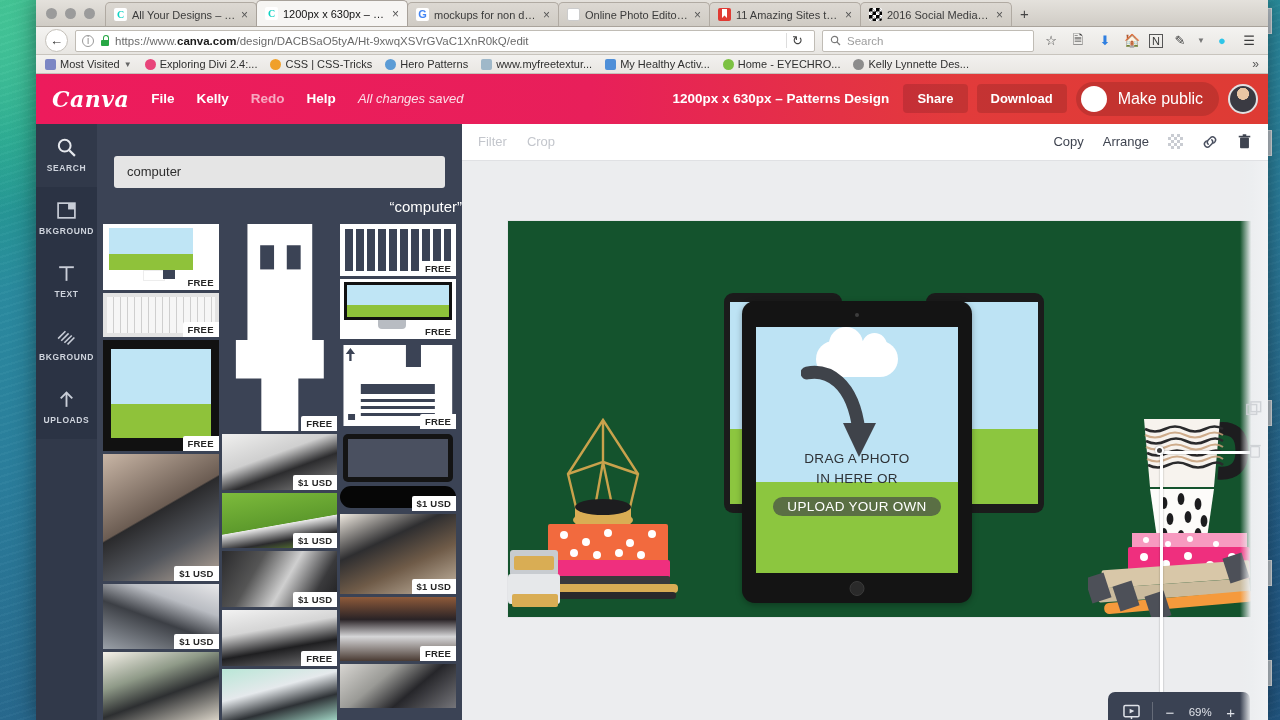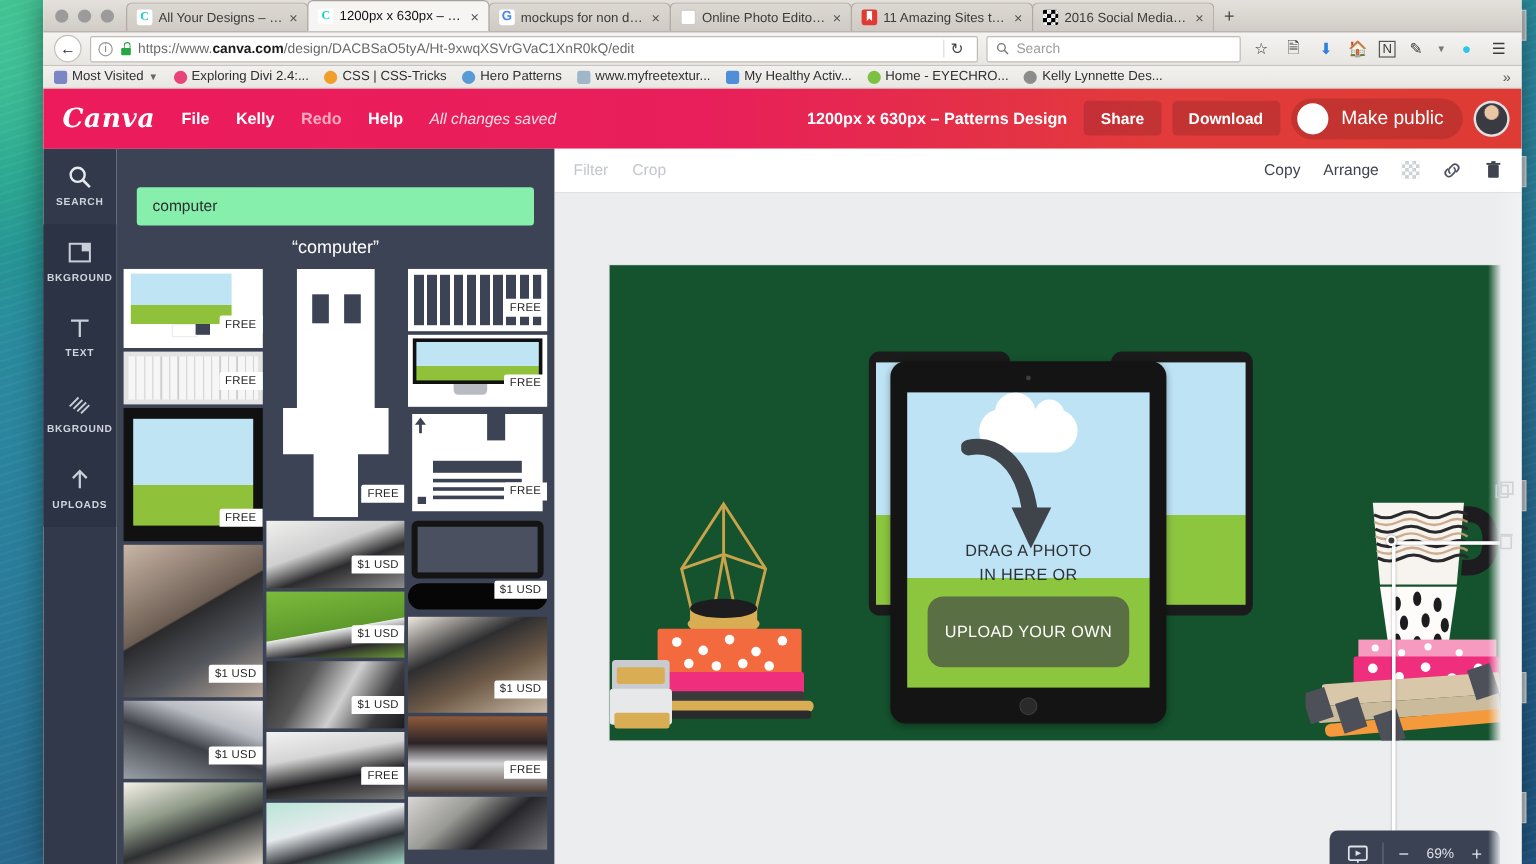--- a/index.html
+++ b/index.html
@@ -131,32 +131,32 @@
     height:63px; display:flex; flex-direction:column; align-items:center; justify-content:center;
     gap:5px; color:#cfd4dd; position:relative;
   }
   .rail-item.active{ background:#2b3344; }
   .rail-item .rail-label{ font-size:8.5px; letter-spacing:.6px; font-weight:bold; }
   .rail-svg{ display:block; }
 
   
   #search-panel{ flex:0 0 365px; background:#3b4355; display:flex; flex-direction:column; min-height:0; position:relative;}
   #search-field{
-    margin:32px 17px 0; height:37px; background:#86efac; border-radius:3px;
+    margin:32px 17px 0; height:37px; background:#e5e5e5; border-radius:3px;
     display:flex; align-items:center; padding:0 13px; font-size:13px; color:#2e2e2e;
   }
-  #search-term{ text-align:center; color:#fff; font-size:15px; margin:10px 0 9px; }
+  #search-term{ text-align:right; color:#fff; font-size:15px; margin:10px 0 9px; }
   #results-grid{
     flex:1 1 auto; overflow:hidden; display:flex; gap:3px; padding:0 6px 0 6px;
   }
   .res-col{ flex:1 1 0; display:flex; flex-direction:column; gap:3px; }
   .res-item{ position:relative; overflow:hidden; background:#46506a; }
   .badge{
-    position:absolute; right:0; bottom:12px; background:#fff; color:#262626;
-    font-size:9.5px; font-weight:normal; padding:2px 5px; border-radius:2px 0 0 0;
+    position:absolute; right:0; bottom:0; background:#fff; color:#262626;
+    font-size:9.5px; font-weight:bold; padding:2px 5px; border-radius:2px 0 0 0;
     letter-spacing:.2px;
   }
   .sky{ background:linear-gradient(#bfe5f5 0 62%,#8fc23a 62% 100%); }
   .photo{ background-size:cover; background-position:center; }
   .p1{background:linear-gradient(150deg,#c9b6a6,#6b5c52 45%,#2a2a2c 46%,#53565c 70%,#b9a99b);}
   .p2{background:linear-gradient(170deg,#7dbb3c,#5d9a2c 55%,#e8e8e8 56%,#2b2b2d 78%,#6b9a33);}
   .p3{background:linear-gradient(120deg,#2a2a2c,#555 30%,#cfcfcf 55%,#3a3a3c 80%,#1d1d1f);}
   .p4{background:linear-gradient(160deg,#f0f0ef,#cfcfcf 40%,#2c2c2e 62%,#8d8d8d);}
   .p5{background:linear-gradient(200deg,#e8e8ea,#b9bcc2 30%,#3c3f45 55%,#9aa0a8);}
   .p7{background:linear-gradient(170deg,#f2f2f2,#d5d5d5 35%,#1f1f21 65%,#7b7b7d);}
@@ -203,21 +203,21 @@
     position:relative; overflow:hidden; display:flex; flex-direction:column;
     align-items:center; justify-content:flex-start; padding-top:14px;
   }
   #cloud{ width:82px;height:36px;background:#fff;border-radius:20px; position:relative; }
   #cloud::before{content:"";position:absolute;left:13px;top:-14px;width:34px;height:34px;border-radius:50%;background:#fff;}
   #cloud::after{content:"";position:absolute;right:11px;top:-8px;width:25px;height:25px;border-radius:50%;background:#fff;}
   #arrow-svg{ position:absolute; left:50%; top:24px; transform:translateX(-50%); }
   #drag-text{ margin-top:72px; text-align:center; color:#2e3236; font-size:13.5px; letter-spacing:.3px; line-height:1.45; }
   #upload-btn{
     margin-top:9px; background:rgba(70,78,70,.72); color:#fff; font-size:13.5px;
-    padding:22px 14px; border-radius:13px; letter-spacing:.3px; white-space:nowrap;
+    padding:2px 14px; border-radius:13px; letter-spacing:.3px; white-space:nowrap;
   }
   
   #selection-box{ position:absolute; left:698px; top:290px; width:240px; height:312px; pointer-events:none;}
   .sel-edge{ position:absolute; background:#fff; box-shadow:0 0 2px rgba(0,0,0,.35); }
   .handle{ position:absolute; width:9px;height:9px;border-radius:50%;background:#3b3b3b;
            border:2px solid #fff; box-shadow:0 0 2px rgba(0,0,0,.4); }
   #zoom-bar{
     position:absolute; right:18px; bottom:-12px; height:40px; background:#3a4253;
     border-radius:7px; display:flex; align-items:center; gap:12px; padding:0 15px; color:#fff;
   }

